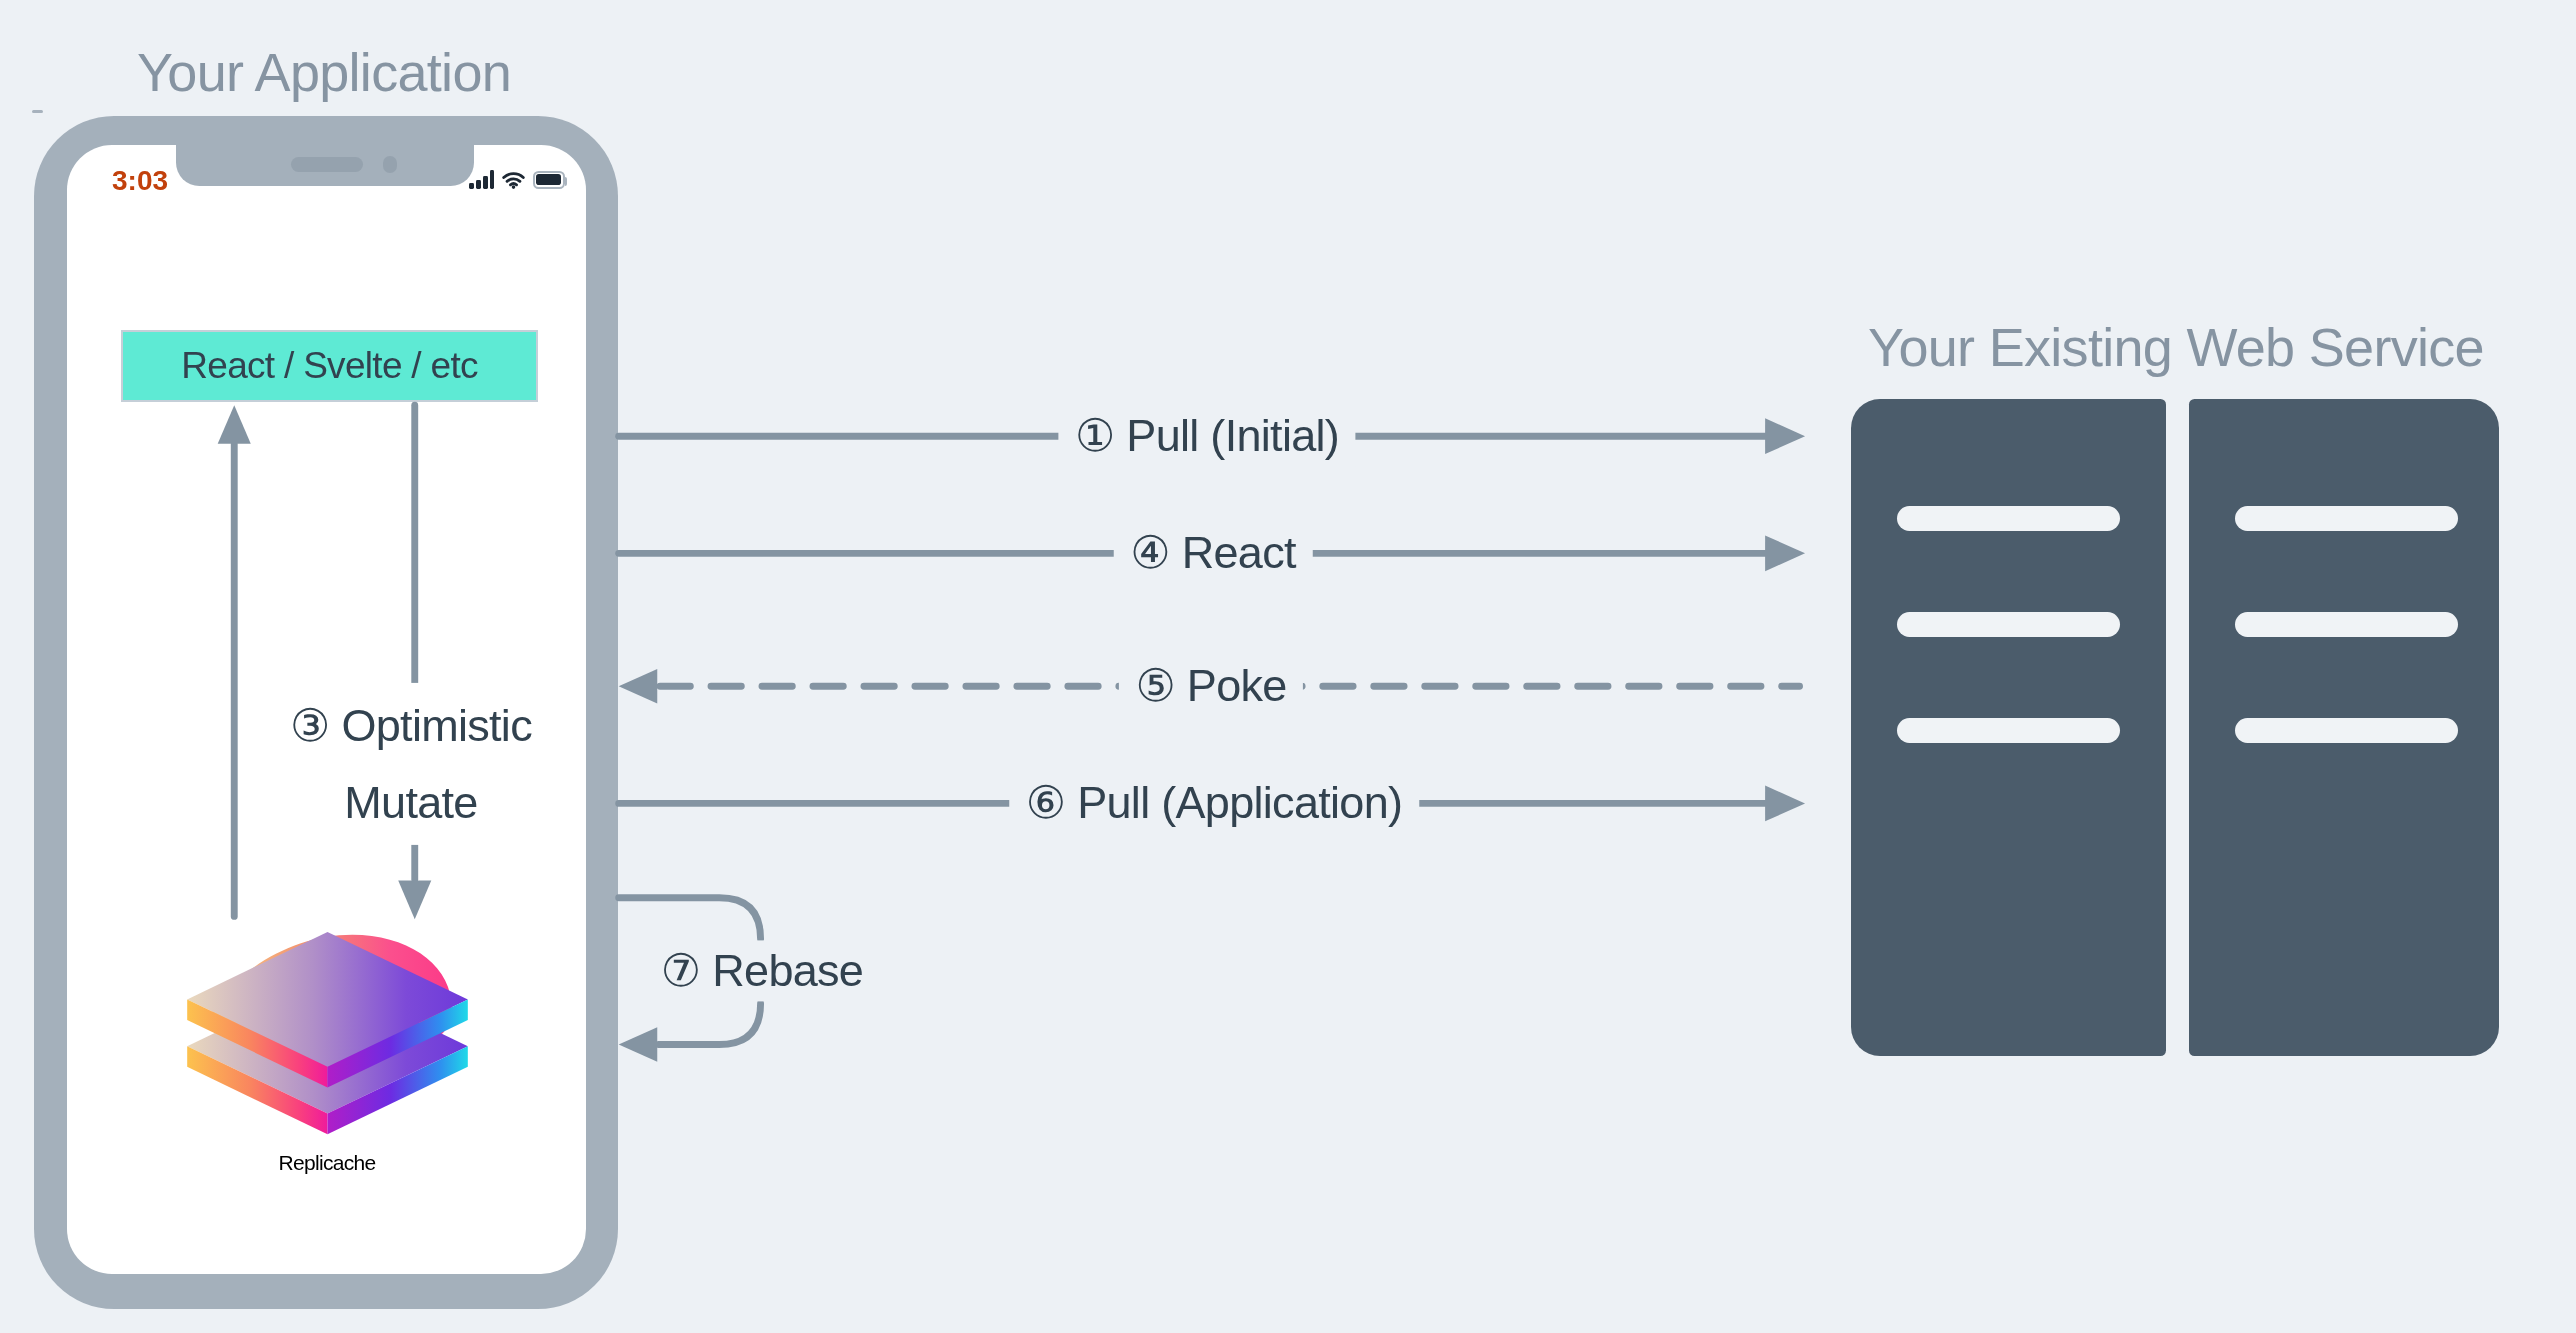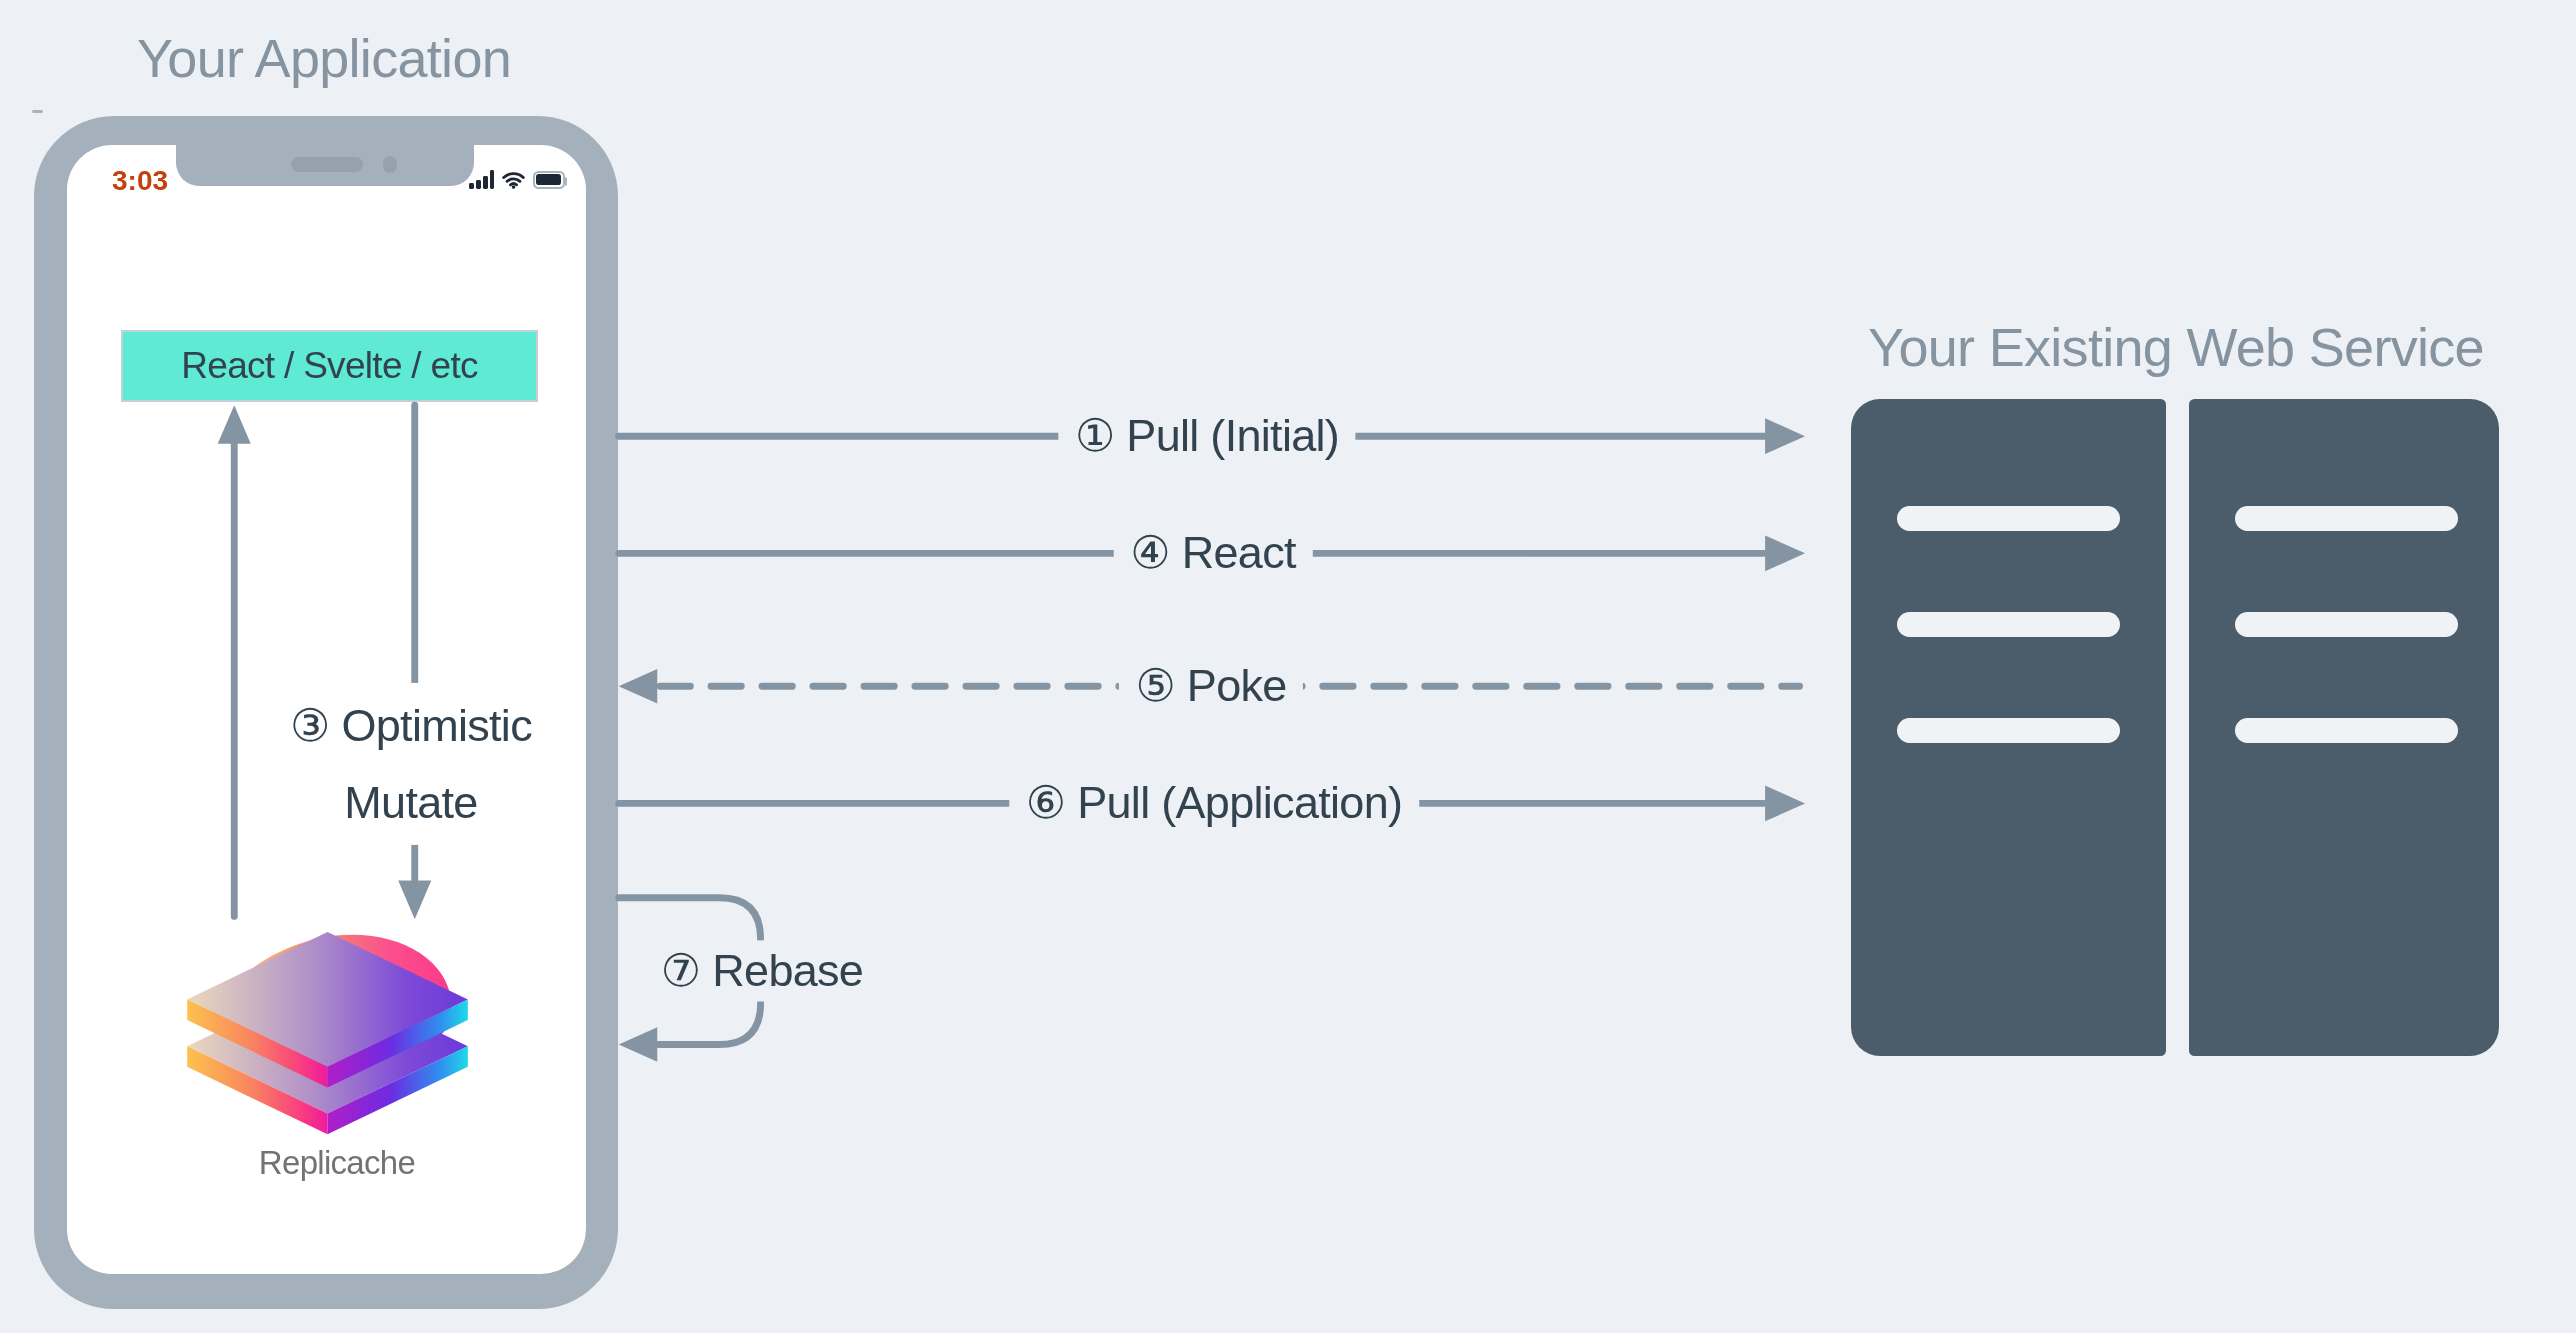--- a/index.html
+++ b/index.html
@@ -62,40 +62,40 @@
     font-size:45px;font-weight:500;color:#32424f;letter-spacing:-0.7px;
     background:#edf1f5;padding:4.1px 16.5px;white-space:nowrap;
     text-align:center;
   }
   .inner-label{
     font-size:45px;font-weight:500;color:#32424f;letter-spacing:-0.7px;
     background:#ffffff;padding:4.1px 11px;white-space:nowrap;text-align:center;
   }
   .inner-label .line{line-height:77px;}
   .logo-caption{
-    font-size:33px;font-weight:500;color:#737373;letter-spacing:-0.7px;white-space:nowrap;margin-left:10px;
+    font-size:21px;font-weight:500;color:#000000;letter-spacing:-0.7px;white-space:nowrap;
   }
   
   .server{
     top:399px;height:657px;background:#4b5c6b;
   }
   .server.left{left:1851px;width:315px;border-radius:29px 5.5px 5.5px 29px;}
   .server.right{left:2189px;width:310px;border-radius:5.5px 29px 29px 5.5px;}
   .server .bar{
     position:absolute;left:46px;width:223px;height:25px;
     background:#f0f3f6;border-radius:12.4px;
   }
   svg.overlay{position:absolute;left:0;top:0;}
 </style>
 </head>
 <body>
 
 <div class="canvas">
 
-  <div class="abs center-xy section-title" style="left:324px;top:58px;">Your Application</div>
+  <div class="abs center-xy section-title" style="left:324px;top:72px;">Your Application</div>
 
   <div class="abs stray-dash"></div>
 
   <div class="abs phone-frame"></div>
   <div class="abs phone-screen"></div>
   <div class="abs notch"></div>
   <div class="abs speaker"></div>
   <div class="abs camera"></div>
   <div class="abs status-time">3:03</div>
 

